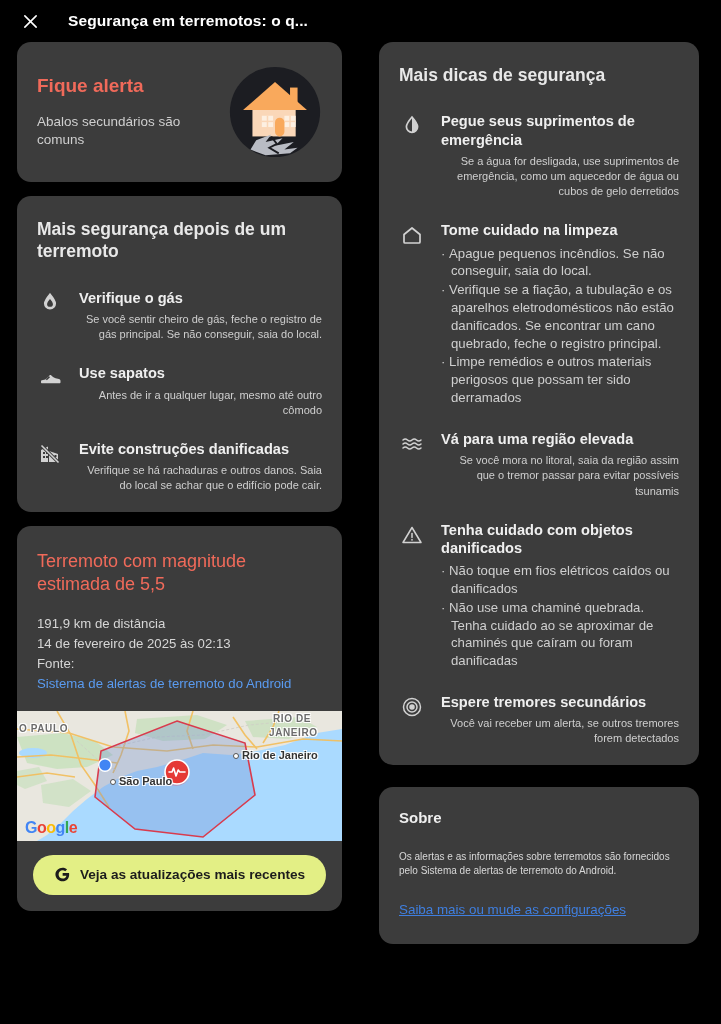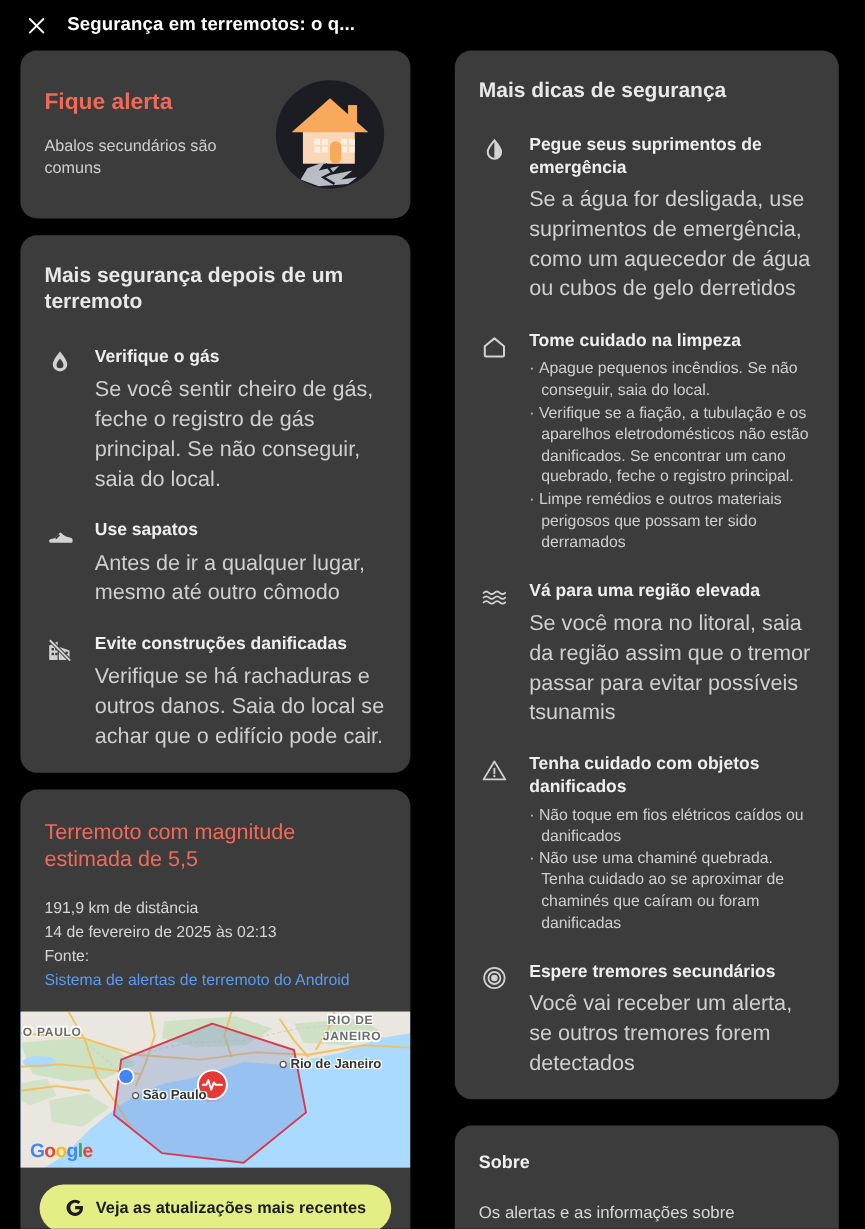--- a/index.html
+++ b/index.html
@@ -12,21 +12,21 @@
   .screen { position: relative; width: 721px; height: 1024px; background: #000; }
 
   
   .header { height: 42px; display: flex; align-items: center; padding-left: 14px; }
   .close-btn {
     width: 32px; height: 32px; display: flex; align-items: center; justify-content: center;
     color: #fff; background: none; border: none; cursor: pointer;
   }
   .close-btn svg { width: 17px; height: 17px; }
   .header-title {
-    color: #fff; font-size: 15.5px; font-weight: bold; margin-left: 10px;
+    color: #fff; font-size: 15.5px; font-weight: bold; margin-left: 22px;
     white-space: nowrap; letter-spacing: .1px;
   }
 
   
   .columns { display: flex; gap: 0; padding: 0 17px; align-items: flex-start; }
   .col-left { width: 325px; margin-right: 37px; }
   .col-right { width: 320px; }
 
   .card { background: #3c3c3c; border-radius: 14px; margin-bottom: 14px; }
 
@@ -41,21 +41,21 @@
   .sec-card { padding: 22px 20px 18px 20px; }
   .sec-title { color: #e8e8e8; font-size: 17.5px; font-weight: bold; line-height: 1.28; }
   .sec-title.big { margin-bottom: 26px; }
 
   .tip { display: flex; gap: 16px; margin-top: 22px; }
   .tip:first-of-type { margin-top: 0; }
   .tip-icon { flex: 0 0 26px; width: 26px; height: 26px; color: #d2d2d2; padding-top: 2px; }
   .tip-icon svg { width: 100%; height: 100%; display: block; }
   .tip-body { flex: 1; }
   .tip-head { color: #efefef; font-size: 14.6px; font-weight: bold; line-height: 1.25; margin-bottom: 5px; }
-  .tip-text { color: #cfcfcf; font-size: 18px; line-height: 1.38; }
+  .tip-text { color: #cfcfcf; font-size: 11px; line-height: 1.38; text-align: right; }
   .tip-bullets { list-style: none; }
   .tip-bullets li {
     color: #cfcfcf; font-size: 13.2px; line-height: 1.35;
     padding-left: 10px; text-indent: -10px; margin-bottom: 1px;
   }
   .tip-bullets li::before { content: "\00b7\00a0"; }
 
   
   .quake-card { padding: 0; overflow: hidden; }
   .quake-head { padding: 24px 20px 16px 20px; }
@@ -84,21 +84,21 @@
     width: 100%; height: 40px; border: none; border-radius: 20px;
     background: #e3ef85; color: #1c1c1c; font-size: 13.6px; font-weight: bold;
     font-family: "Liberation Sans", sans-serif;
     display: flex; align-items: center; justify-content: center; gap: 9px; cursor: pointer;
   }
   .g-logo { width: 17px; height: 17px; flex: 0 0 17px; }
 
   
   .about-card { padding: 22px 20px 26px 20px; }
   .about-title { color: #efefef; font-size: 15px; font-weight: bold; margin-bottom: 24px; }
-  .about-text { color: #d8d8d8; font-size: 14px; line-height: 1.42; margin-bottom: 36px; }
+  .about-text { color: #d8d8d8; font-size: 10px; line-height: 1.42; margin-bottom: 22px; }
   .about-link { color: #3f7fe0; font-size: 13.4px; text-decoration: underline; display: inline-block; }
 </style>
 </head>
 <body>
 
 <div class="screen">
 
   <div class="header">
     <button class="close-btn" aria-label="close">
       <svg viewBox="0 0 24 24" fill="none" stroke="currentColor" stroke-width="2.2" stroke-linecap="round">

